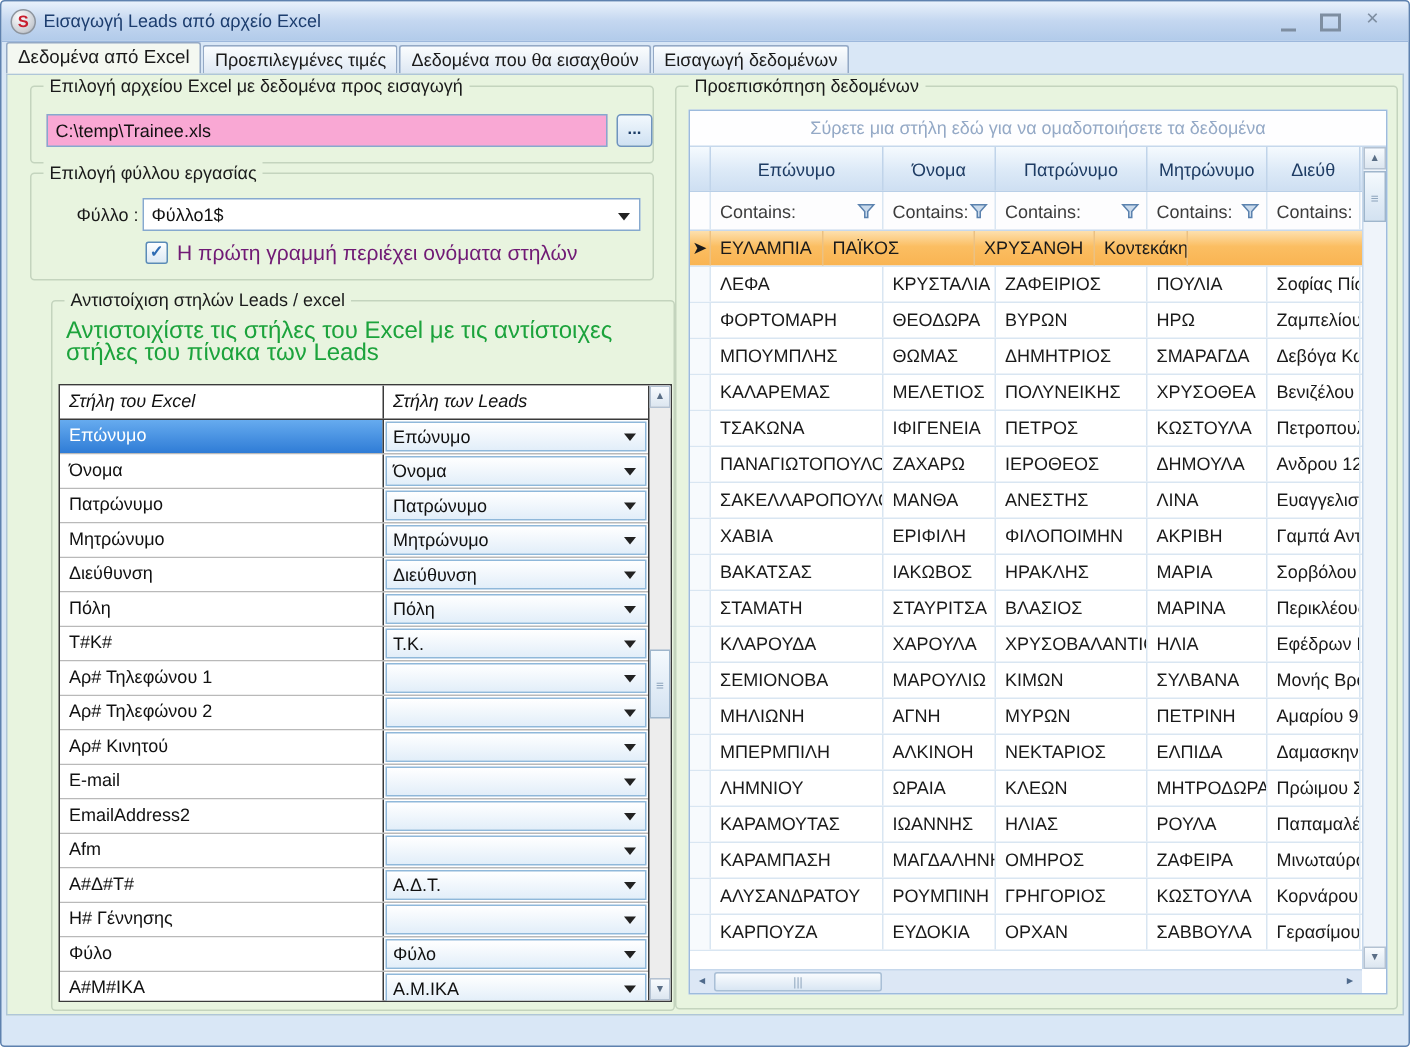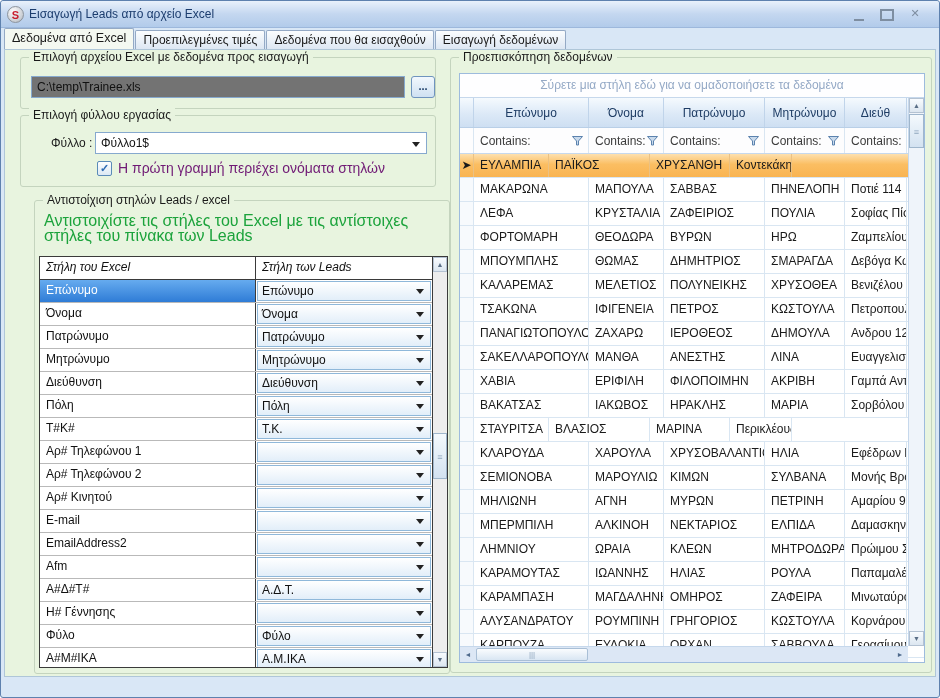--- a/index.html
+++ b/index.html
@@ -16,21 +16,21 @@
   
   .tabbar{position:absolute;top:27px;left:3px;right:3px;height:21px;}
   .tab{display:inline-block;height:18px;line-height:18px;padding:0 7px;font-size:12px;color:#1A1A1A;background:linear-gradient(#FBFDFE,#DDE7F3);border:1px solid #94A9C5;border-bottom:none;border-radius:2px 2px 0 0;margin-right:1px;vertical-align:bottom;}
   .tab.active{background:#F4F8F1;height:20px;font-size:12.5px;position:relative;z-index:3;}
   
   .page{position:absolute;top:48px;left:3px;right:3px;height:628px;background:#E8F4DF;border:1px solid #AFC6D8;box-sizing:border-box;z-index:2;}
   
   .group{position:absolute;border:1px solid #C4D4BE;border-radius:3px;box-sizing:border-box;}
   .gtitle{position:absolute;top:-8px;left:8px;background:#E8F4DF;padding:0 4px;font-size:12px;color:#1A1A1A;white-space:nowrap;}
   
-  .textbox{position:absolute;background:#737373;border:1px solid #86A9CE;font-size:12px;color:#111;padding:0 5px;line-height:20px;box-sizing:border-box;}
+  .textbox{position:absolute;background:#f9a8d4;border:1px solid #86A9CE;font-size:12px;color:#111;padding:0 5px;line-height:20px;box-sizing:border-box;}
   .browse{position:absolute;background:linear-gradient(#F2F8FD,#CFE1F2);border:1px solid #6F94BE;border-radius:3px;font-size:11px;font-weight:bold;color:#1B3C66;text-align:center;line-height:18px;box-sizing:border-box;}
   .label{position:absolute;font-size:12px;color:#1A1A1A;}
   .combo{position:absolute;background:#fff;border:1px solid #86A9CE;font-size:12px;color:#111;padding:0 18px 0 5px;line-height:20px;box-sizing:border-box;}
   .combo .arr,.dd .arr{position:absolute;right:6px;top:9px;width:0;height:0;border-left:4px solid transparent;border-right:4px solid transparent;border-top:5px solid #222;}
   .checkrow{position:absolute;display:flex;align-items:center;gap:6px;}
   .checkbox{width:13px;height:13px;background:linear-gradient(#FDFEFF,#DCE9F4);border:1px solid #5A8BB8;border-radius:2px;color:#2F6CB3;font-size:11px;font-weight:bold;line-height:12px;text-align:center;}
   .checklabel{font-size:14px;color:#701a75;}
   .instruction{position:absolute;font-size:16px;color:#1CA33C;line-height:15px;}
   
   .maptable{position:absolute;border:1px solid #3A3A3A;background:#fff;box-sizing:border-box;overflow:hidden;}
@@ -273,28 +273,20 @@
         <div id="grows">
             <div class="grow sel">
               <div class="dc ind" style="width: 14px; padding: 0px; background: transparent;">➤</div>
               <div class="dc" style="width: 75px;">ΕΥΛΑΜΠΙΑ</div>
               <div class="dc" style="width: 101px;">ΠΑΪΚΟΣ</div>
               <div class="dc" style="width: 80px;">ΧΡΥΣΑΝΘΗ</div>
               <div class="dc" style="width: 62px;">Κοντεκάκη Γρ</div>
             </div>
             <div class="grow">
               <div class="dc ind" style="width: 14px; padding: 0px;"></div>
-              <div class="dc" style="width: 115px;">ΜΑΚΑΡΩΝΑ</div>
-              <div class="dc" style="width: 75px;">ΜΑΠΟΥΛΑ</div>
-              <div class="dc" style="width: 101px;">ΣΑΒΒΑΣ</div>
-              <div class="dc" style="width: 80px;">ΠΗΝΕΛΟΠΗ</div>
-              <div class="dc" style="width: 62px;">Ποτιέ  114</div>
-            </div>
-            <div class="grow">
-              <div class="dc ind" style="width: 14px; padding: 0px;"></div>
               <div class="dc" style="width: 115px;">ΛΕΦΑ</div>
               <div class="dc" style="width: 75px;">ΚΡΥΣΤΑΛΙΑ</div>
               <div class="dc" style="width: 101px;">ΖΑΦΕΙΡΙΟΣ</div>
               <div class="dc" style="width: 80px;">ΠΟΥΛΙΑ</div>
               <div class="dc" style="width: 62px;">Σοφίας Πίστη</div>
             </div>
             <div class="grow">
               <div class="dc ind" style="width: 14px; padding: 0px;"></div>
               <div class="dc" style="width: 115px;">ΦΟΡΤΟΜΑΡΗ</div>
               <div class="dc" style="width: 75px;">ΘΕΟΔΩΡΑ</div>
@@ -353,20 +345,21 @@
             <div class="grow">
               <div class="dc ind" style="width: 14px; padding: 0px;"></div>
               <div class="dc" style="width: 115px;">ΒΑΚΑΤΣΑΣ</div>
               <div class="dc" style="width: 75px;">ΙΑΚΩΒΟΣ</div>
               <div class="dc" style="width: 101px;">ΗΡΑΚΛΗΣ</div>
               <div class="dc" style="width: 80px;">ΜΑΡΙΑ</div>
               <div class="dc" style="width: 62px;">Σορβόλου Αθ</div>
             </div>
             <div class="grow">
               <div class="dc ind" style="width: 14px; padding: 0px;"></div>
+              <div class="dc" style="width: 115px;">ΣΤΑΜΑΤΗ</div>
               <div class="dc" style="width: 75px;">ΣΤΑΥΡΙΤΣΑ</div>
               <div class="dc" style="width: 101px;">ΒΛΑΣΙΟΣ</div>
               <div class="dc" style="width: 80px;">ΜΑΡΙΝΑ</div>
               <div class="dc" style="width: 62px;">Περικλέους 5</div>
             </div>
             <div class="grow">
               <div class="dc ind" style="width: 14px; padding: 0px;"></div>
               <div class="dc" style="width: 115px;">ΚΛΑΡΟΥΔΑ</div>
               <div class="dc" style="width: 75px;">ΧΑΡΟΥΛΑ</div>
               <div class="dc" style="width: 101px;">ΧΡΥΣΟΒΑΛΑΝΤΙΟΣ</div>

